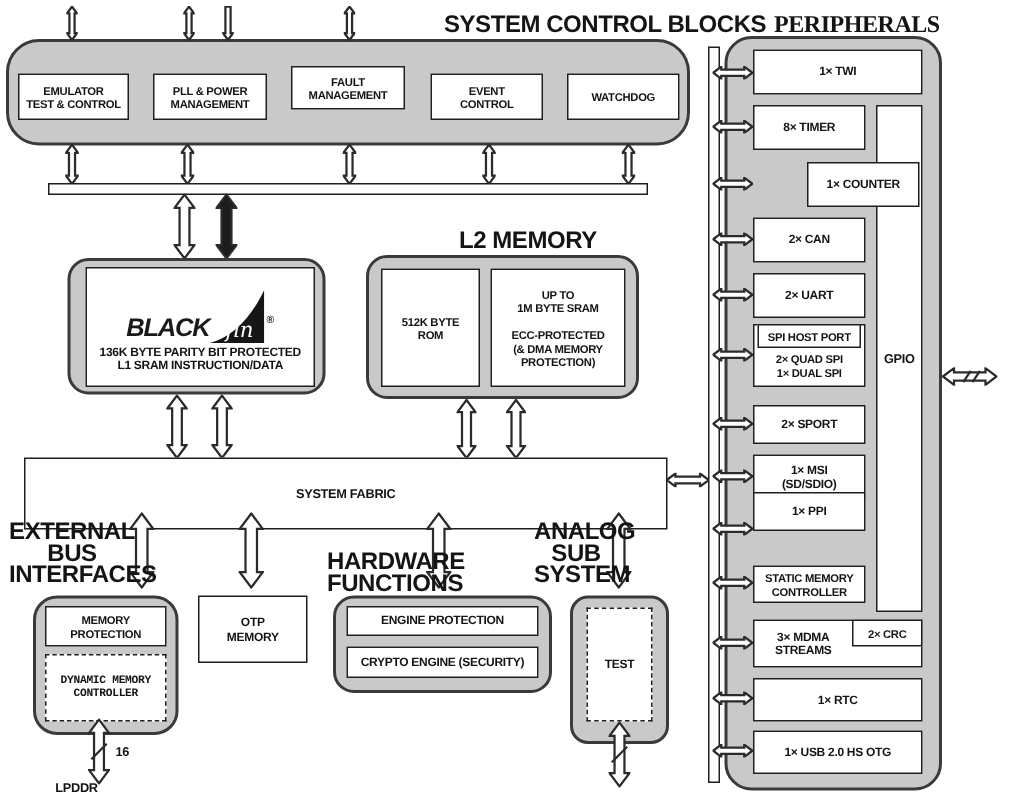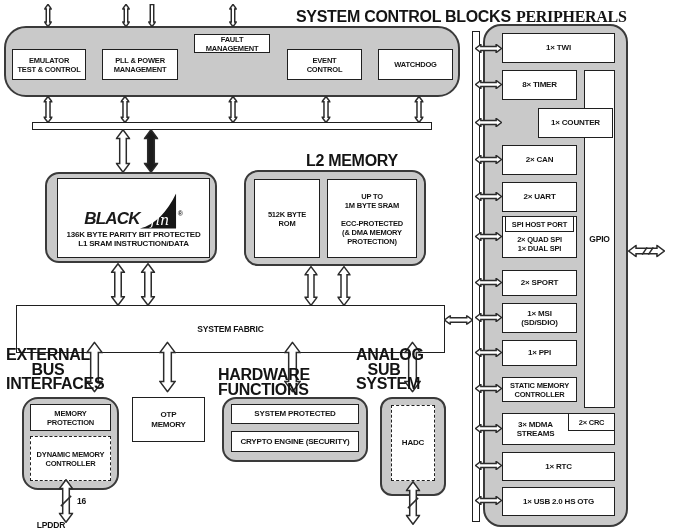--- a/index.html
+++ b/index.html
@@ -75,21 +75,21 @@
     </svg>
 
   <div class="box" style="left:12px;top:49px;width:74px;height:31px;">
     <span class="lbl f75">EMULATOR
 TEST &amp; CONTROL</span>
   </div>
   <div class="box" style="left:102px;top:49px;width:76px;height:31px;">
     <span class="lbl f75">PLL &amp; POWER
 MANAGEMENT</span>
   </div>
-  <div class="box" style="left:194px;top:34px;width:76px;height:19px;">
+  <div class="box" style="left:194px;top:44px;width:76px;height:29px;">
     <span class="lbl f75">FAULT
 MANAGEMENT</span>
   </div>
   <div class="box" style="left:287px;top:49px;width:75px;height:31px;">
     <span class="lbl f75">EVENT
 CONTROL</span>
   </div>
   <div class="box" style="left:378px;top:49px;width:75px;height:31px;">
     <span class="lbl f75">WATCHDOG</span>
   </div>
@@ -182,52 +182,52 @@
     </svg>
 
   <div class="title" style="left:6px;top:348px;width:84px;">EXTERNAL
 BUS
 INTERFACES</div>
   <div class="container" style="left:22px;top:397px;width:97px;height:93px;border-radius:16px;"></div>
   <div class="box" style="left:30px;top:404px;width:81px;height:27px;">
     <span class="lbl f75">MEMORY
 PROTECTION</span>
   </div>
-  <div class="box dashed" style="left:30px;top:436px;width:81px;height:45px;">
+  <div class="box dashed" style="left:30px;top:436px;width:81px;height:45px;font-family:Liberation Mono, monospace;">
     <span class="lbl f75">DYNAMIC MEMORY
 CONTROLLER</span>
   </div>
   <svg class="arrow" viewBox="0 0 20 60" style="left:57px;top:479px;width:18px;height:44px;">
       <use href="#avs"></use>
     </svg>
   <div class="lbl f85" style="position:absolute;left:34px;top:492px;width:34px;text-align:center;margin-top:28px;">LPDDR
 DDR2</div>
   <div class="lbl f85" style="position:absolute;left:77px;top:496px;">16</div>
 
   <div class="box" style="left:132px;top:397px;width:73px;height:45px;">
     <span class="lbl f8">OTP
 MEMORY</span>
   </div>
 
   <div class="title" style="left:218px;top:368px;width:80px;text-align:left;">HARDWARE
 FUNCTIONS</div>
   <div class="container" style="left:222px;top:397px;width:146px;height:65px;border-radius:14px;"></div>
   <div class="box" style="left:231px;top:404px;width:128px;height:20px;">
-    <span class="lbl f8">SYSTEM PROTECTED</span>
+    <span class="lbl f8">ENGINE PROTECTION</span>
   </div>
   <div class="box" style="left:231px;top:431px;width:128px;height:21px;">
     <span class="lbl f8">CRYPTO ENGINE (SECURITY)</span>
   </div>
 
   <div class="title" style="left:356px;top:348px;width:56px;">ANALOG
 SUB
 SYSTEM</div>
   <div class="container" style="left:380px;top:397px;width:66px;height:99px;border-radius:12px;"></div>
   <div class="box dashed" style="left:391px;top:405px;width:44px;height:76px;">
-    <span class="lbl f8">HADC</span>
+    <span class="lbl f8">TEST</span>
   </div>
   <svg class="arrow" viewBox="0 0 20 60" style="left:404px;top:481px;width:18px;height:44px;">
       <use href="#avs"></use>
     </svg>
 
   <div class="title" style="left:516px;top:10px;white-space:nowrap;font-family:Liberation Serif, serif;">PERIPHERALS</div>
   <div class="container" style="left:483px;top:24px;width:145px;height:503px;border-radius:18px;"></div>
 
   <div class="busbar" style="left:472px;top:31px;width:8px;height:491px;"></div>
 
@@ -261,21 +261,21 @@
     </div>
   </div>
 
   <div class="box" style="left:502px;top:270px;width:75px;height:26px;">
     <span class="lbl f8">2× SPORT</span>
   </div>
   <div class="box" style="left:502px;top:303px;width:75px;height:30px;">
     <span class="lbl f8">1× MSI
 (SD/SDIO)</span>
   </div>
-  <div class="box" style="left:502px;top:340px;width:75px;height:26px;">
+  <div class="box" style="left:502px;top:328px;width:75px;height:26px;">
     <span class="lbl f8">1× PPI</span>
   </div>
   <div class="box" style="left:502px;top:377px;width:75px;height:25px;">
     <span class="lbl f75">STATIC MEMORY
 CONTROLLER</span>
   </div>
 
   <div class="box" style="left:502px;top:413px;width:113px;height:32px;">
     <div style="position:absolute;left:0;top:0;bottom:0;width:65px;display:flex;align-items:center;justify-content:center;">
       <span class="lbl f8">3× MDMA

